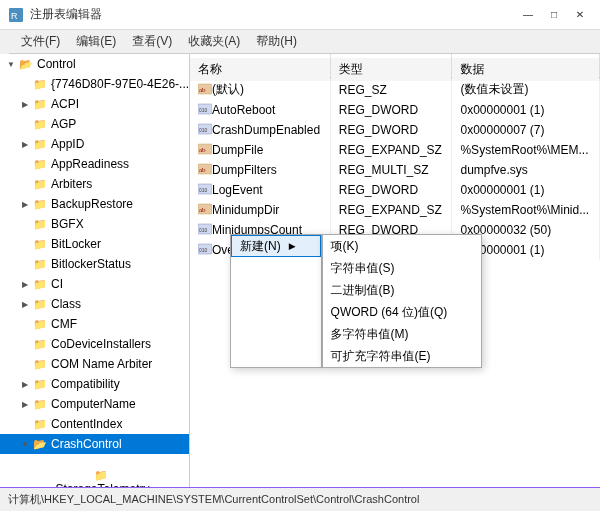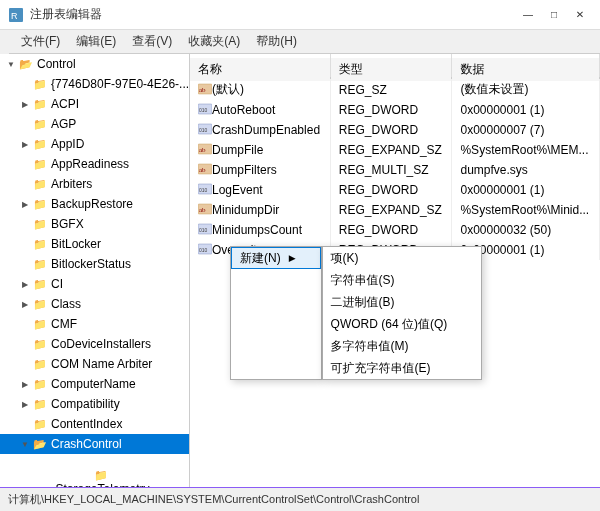--- a/index.html
+++ b/index.html
@@ -186,21 +186,21 @@
       align-items: center;
       padding: 0 8px;
       font-size: 11px;
       color: #333;
       overflow: hidden;
     }
 
     
     .submenu-container {
       position: absolute;
-      top: 192px;
+      top: 180px;
       left: 40px;
       z-index: 200;
       display: flex;
       border-radius: 32px;
     }
     .context-menu-item {
       padding: 4px 24px 4px 8px;
       cursor: pointer;
       font-size: 12px;
       color: #000;
@@ -345,26 +345,26 @@
       <span>CoDeviceInstallers</span>
     </div>
     <div class="tree-item indent-1">
       <span class="expand-arrow leaf"></span>
       <span class="folder-icon"></span>
       <span>COM Name Arbiter</span>
     </div>
     <div class="tree-item indent-1">
       <span class="expand-arrow collapsed"></span>
       <span class="folder-icon"></span>
+      <span>Compatibility</span>
+    </div>
+    <div class="tree-item indent-1">
+      <span class="expand-arrow collapsed"></span>
+      <span class="folder-icon"></span>
       <span>ComputerName</span>
-    </div>
-    <div class="tree-item indent-1">
-      <span class="expand-arrow collapsed"></span>
-      <span class="folder-icon"></span>
-      <span>Compatibility</span>
     </div>
     <div class="tree-item indent-1">
       <span class="expand-arrow leaf"></span>
       <span class="folder-icon"></span>
       <span>ContentIndex</span>
     </div>
     <div class="tree-item indent-1 selected">
       <span class="expand-arrow expanded"></span>
       <span class="folder-icon open"></span>
       <span>CrashControl</span>

